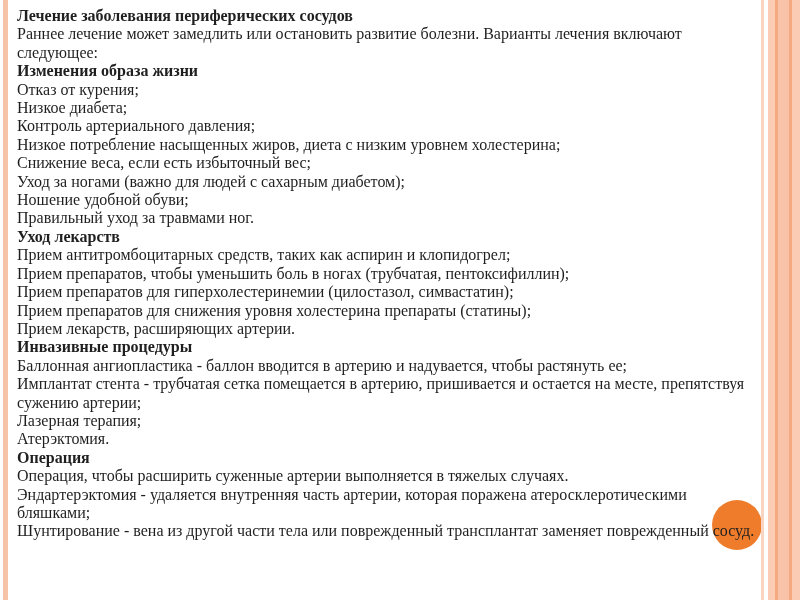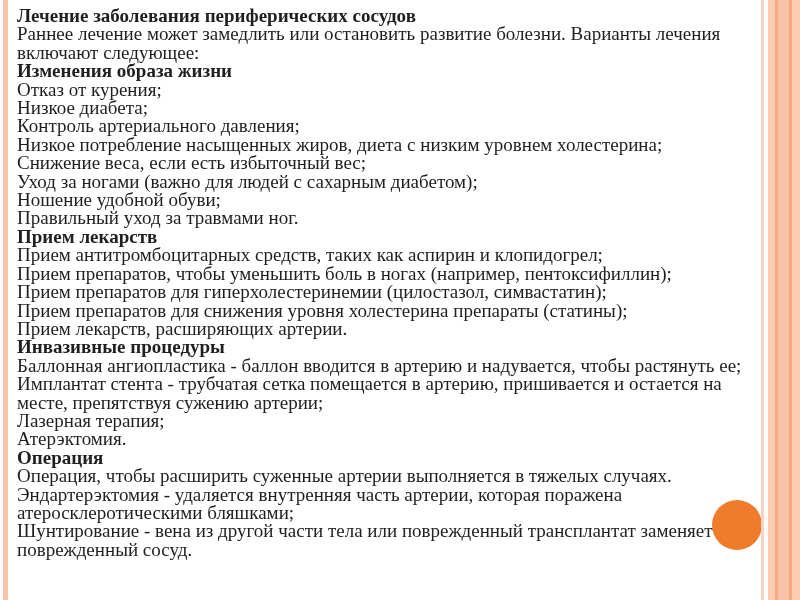--- a/index.html
+++ b/index.html
@@ -56,21 +56,21 @@
     background: var(--accent, #ee7c2b);
     z-index: 0;
   }
   
   .body-text {
     position: absolute;
     left: 17px;
     top: 7px;
     width: 738px;
     z-index: 2;
-    font-size: 19px;
+    font-size: 16px;
     line-height: 18.4px;
     color: var(--text, #1f1f1f);
   }
   .body-text .line { min-height: 18.4px; }
   .body-text .line.heading { font-weight: 700; }
 </style>
 </head>
 <body>
 
 <div class="slide">
@@ -89,23 +89,23 @@
       <div class="line">Раннее лечение может замедлить или остановить развитие болезни. Варианты лечения включают следующее:</div>
       <div class="line heading">Изменения образа жизни</div>
       <div class="line">Отказ от курения;</div>
       <div class="line">Низкое диабета;</div>
       <div class="line">Контроль артериального давления;</div>
       <div class="line">Низкое потребление насыщенных жиров, диета с низким уровнем холестерина;</div>
       <div class="line">Снижение веса, если есть избыточный вес;</div>
       <div class="line">Уход за ногами (важно для людей с сахарным диабетом);</div>
       <div class="line">Ношение удобной обуви;</div>
       <div class="line">Правильный уход за травмами ног.</div>
-      <div class="line heading">Прием лекарств</div>
+      <div class="line heading">Уход лекарств</div>
       <div class="line">Прием антитромбоцитарных средств, таких как аспирин и клопидогрел;</div>
-      <div class="line">Прием препаратов, чтобы уменьшить боль в ногах (например, пентоксифиллин);</div>
+      <div class="line">Прием препаратов, чтобы уменьшить боль в ногах (трубчатая, пентоксифиллин);</div>
       <div class="line">Прием препаратов для гиперхолестеринемии (цилостазол, симвастатин);</div>
       <div class="line">Прием препаратов для снижения уровня холестерина препараты (статины);</div>
       <div class="line">Прием лекарств, расширяющих артерии.</div>
       <div class="line heading">Инвазивные процедуры</div>
       <div class="line">Баллонная ангиопластика - баллон вводится в артерию и надувается, чтобы растянуть ее;</div>
       <div class="line">Имплантат стента - трубчатая сетка помещается в артерию, пришивается и остается на месте, препятствуя сужению артерии;</div>
       <div class="line">Лазерная терапия;</div>
       <div class="line">Атерэктомия.</div>
       <div class="line heading">Операция</div>
       <div class="line">Операция, чтобы расширить суженные артерии выполняется в тяжелых случаях.</div>

